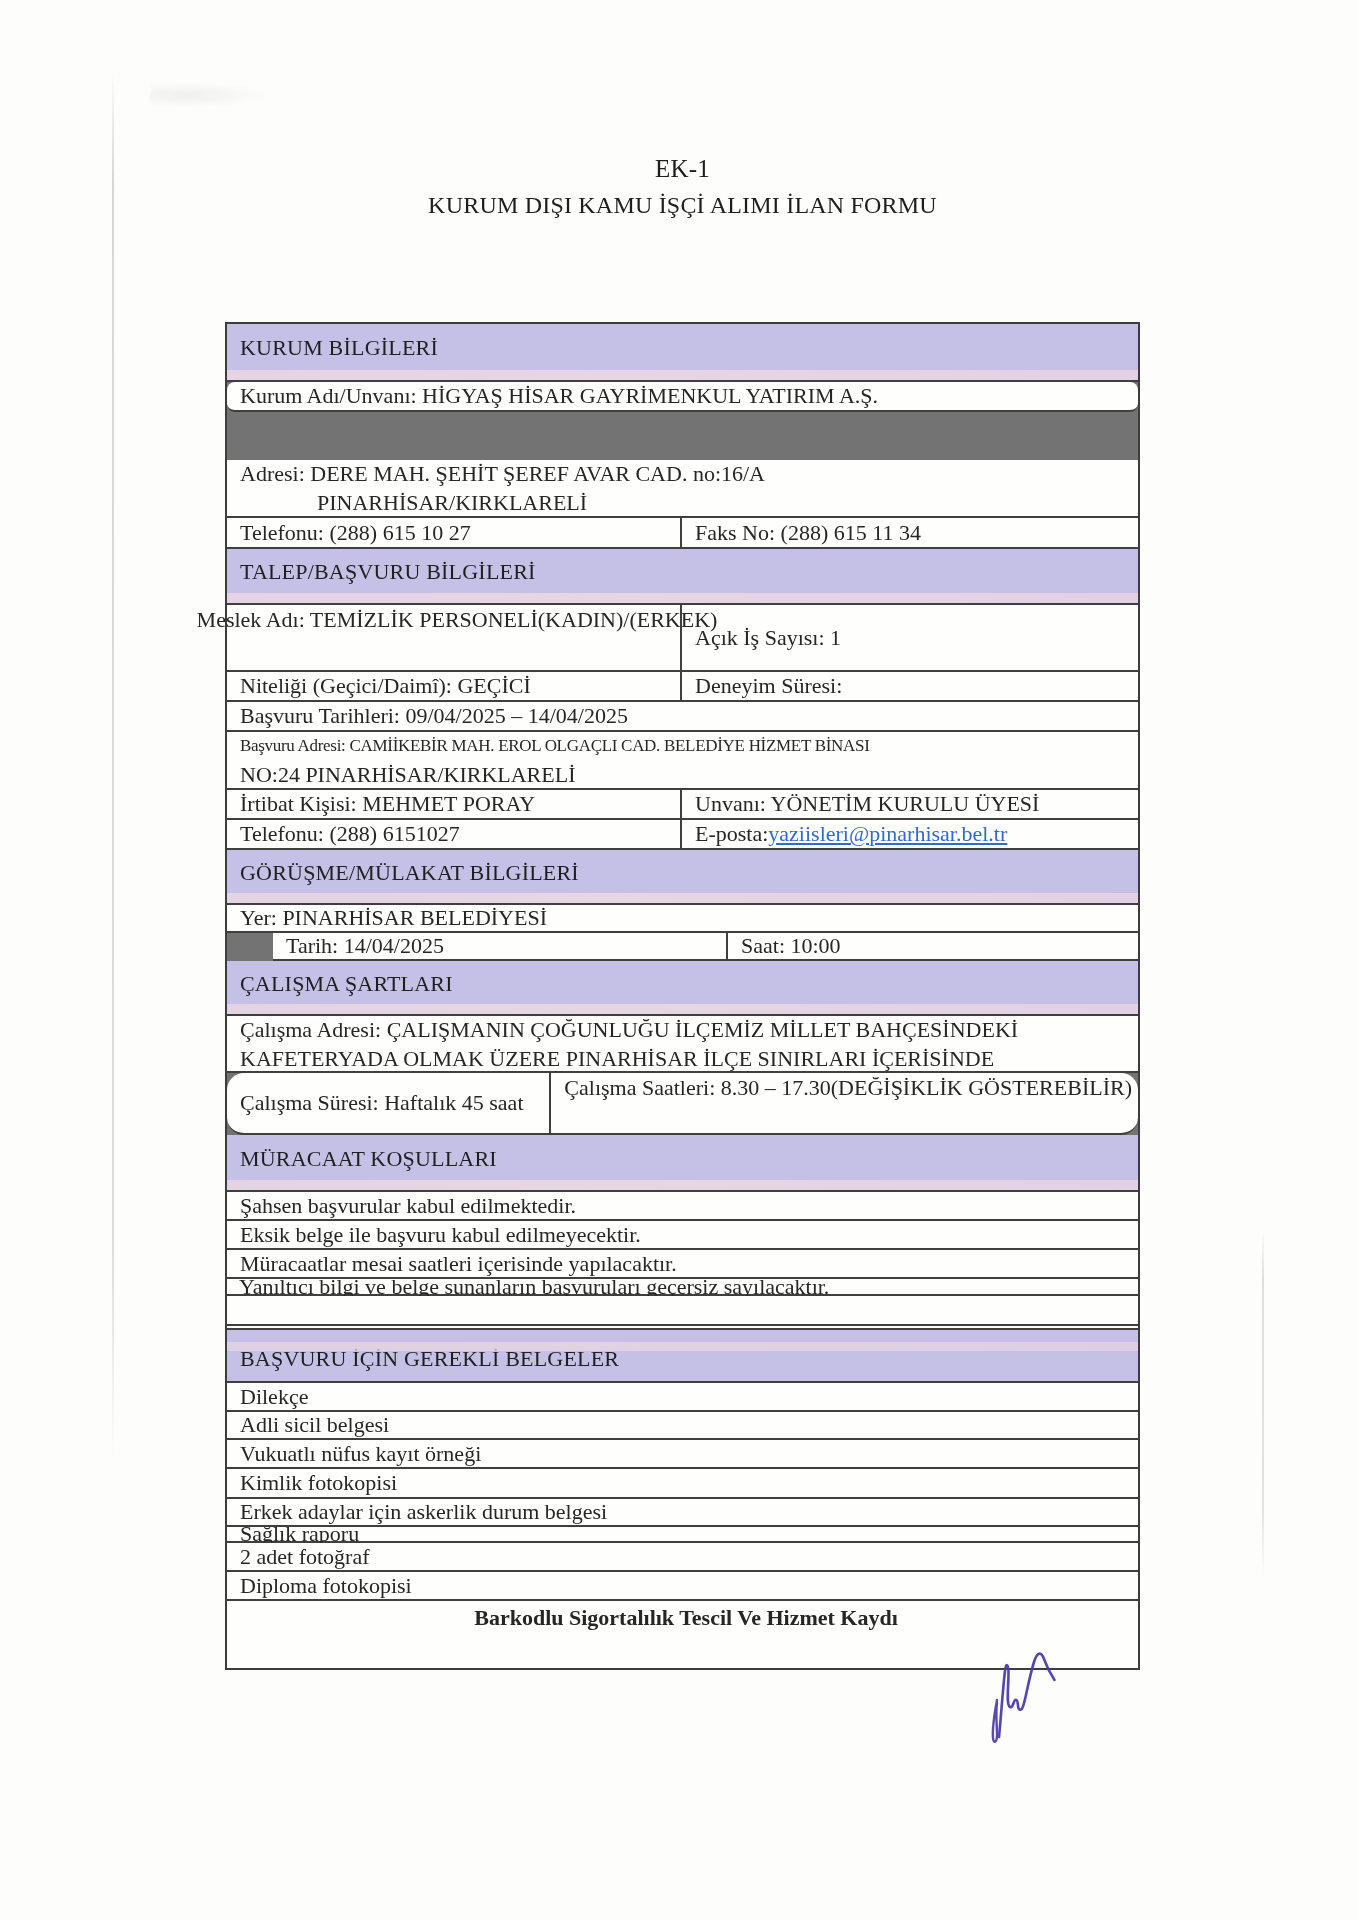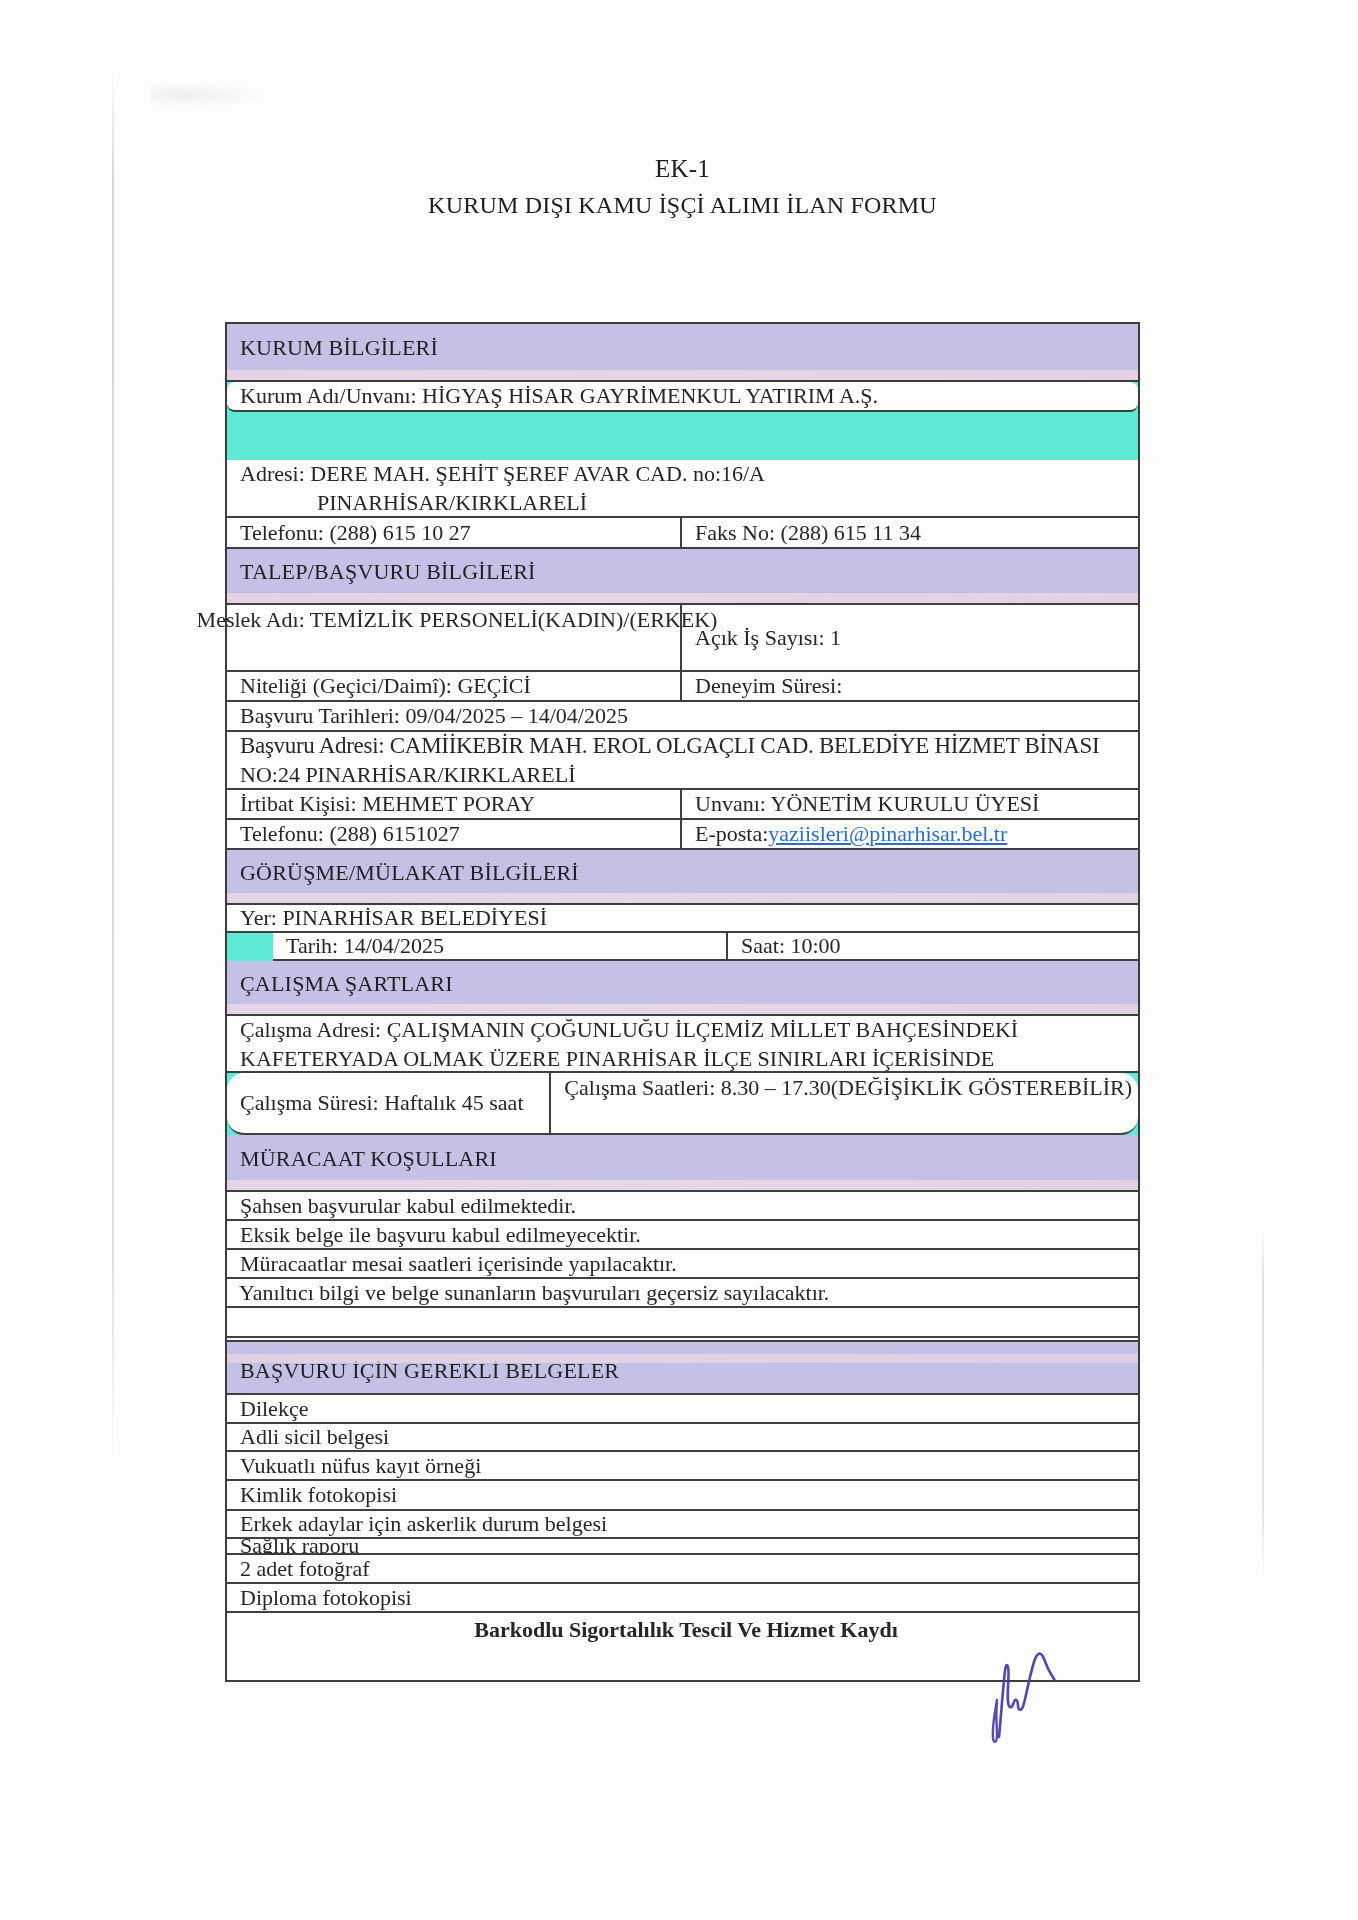--- a/index.html
+++ b/index.html
@@ -29,21 +29,21 @@
     position:absolute;left:225px;top:150px;width:915px;
     text-align:center;line-height:37px;font-size:25px;
     color:#1e1e1e;letter-spacing:.2px;
   }
   .title-line2{font-size:24px;}
 
   .form-table{
     position:absolute;left:225px;top:322px;width:915px;
     border:2px solid #3d3d3d;
     box-sizing:border-box;
-    background:#5eead4;
+    background:#737373;
   }
   .form-table *{box-sizing:border-box;}
   .row{
     position:relative;
     border-bottom:2px solid #3f3f3f;
     display:flex;align-items:center;
     font-size:22px;color:#262626;
     background:#fefefd;
   }
   .row:last-child{border-bottom:none;}
@@ -70,21 +70,21 @@
     opacity:.9;
   }
   .sec-header.strip-top .strip{bottom:auto;top:12px;height:9px;opacity:.75;}
   .sec-header .sec-label{position:relative;padding-left:13px;padding-bottom:8px;}
   .sec-header.strip-top .sec-label{padding-bottom:0;padding-top:6px;}
   .spacer{height:4px;border-bottom:2px solid #3f3f3f;background:#fefefd;}
   .indent2{padding-left:77px;}
   .bold{font-weight:bold;justify-content:center;}
   .top-align{align-items:flex-start;padding-top:4px;}
   a.mail-link{color:#2b6cd4;text-decoration:underline;cursor:pointer;}
-  .tight{letter-spacing:-0.3px;font-size:23px;}
+  .tight{letter-spacing:-0.3px;font-size:17px;}
   .signature{position:absolute;left:982px;top:1645px;}
 </style>
 </head>
 <body>
 
 <div class="page">
 
   <div class="scan-line-left"></div>
   <div class="scan-line-right"></div>
   <div class="smudge"></div>
@@ -202,21 +202,21 @@
     </div>
     <div class="row pad nowrap" style="height:29px;">
       <span>Şahsen başvurular kabul edilmektedir.</span>
     </div>
     <div class="row pad nowrap" style="height:29px;">
       <span>Eksik belge ile başvuru kabul edilmeyecektir.</span>
     </div>
     <div class="row pad nowrap" style="height:29px;">
       <span>Müracaatlar mesai saatleri içerisinde yapılacaktır.</span>
     </div>
-    <div class="row pad nowrap" style="height:29px;padding-left:12px;">
+    <div class="row pad nowrap" style="height:17px;padding-left:12px;">
       <span>Yanıltıcı bilgi ve belge sunanların başvuruları geçersiz sayılacaktır.</span>
     </div>
     <div class="row pad" style="height:30px;"></div>
     <div class="spacer"></div>
 
     <div class="sec-header strip-top" style="height:53px;">
       <span class="sec-label">BAŞVURU İÇİN GEREKLİ BELGELER</span>
       <span class="strip"></span>
     </div>
     <div class="row pad nowrap" style="height:29px;">

